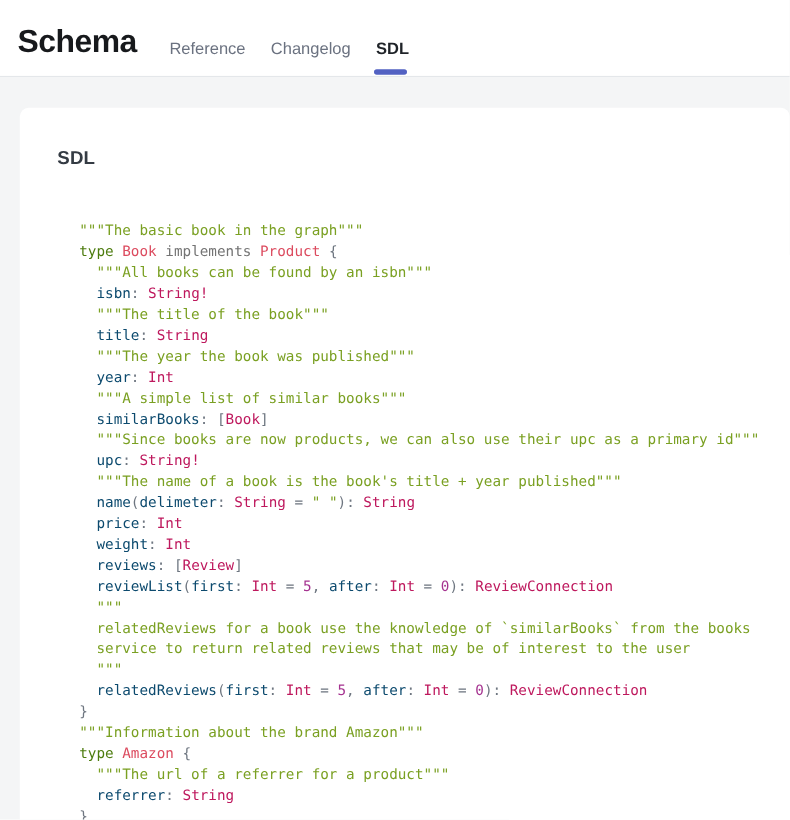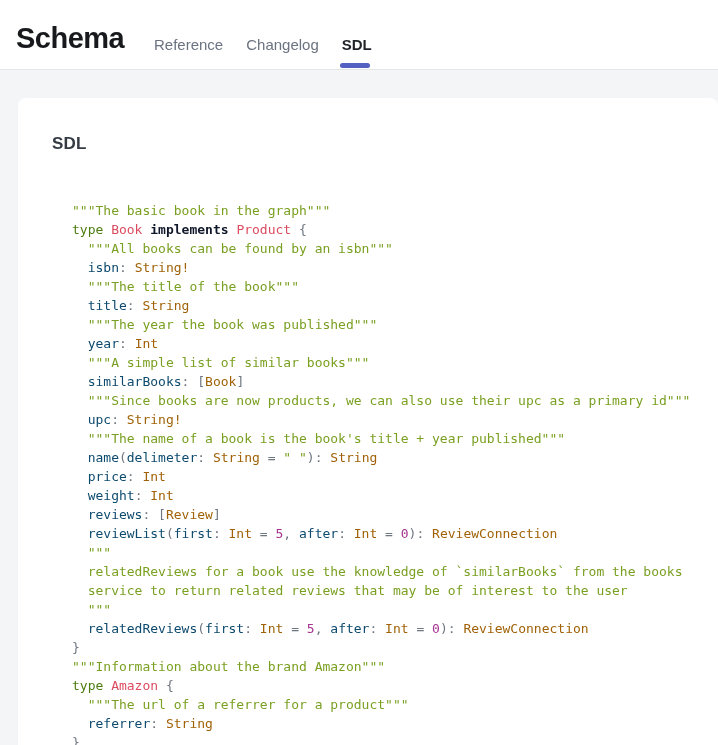--- a/index.html
+++ b/index.html
@@ -54,24 +54,24 @@
     margin: 47px 0 0 20px;
     font-family: "DejaVu Sans Mono", monospace;
     font-size: 13px; line-height: 19px;
     white-space: pre;
     color: #2b3137;
   }
   .ln { height: 19px; }
   
   .tk-s { color: #7aa022; }  
   .tk-k { color: #4d7c0f; }  
-  .tk-i { color: #0f172a; font-weight: bold; }  
+  .tk-i { color: #737373; }  
   .tk-t { color: #dc4b5f; }  
   .tk-f { color: #0c4a6e; }  
-  .tk-d { color: #a16207; }  
+  .tk-d { color: #be185d; }  
   .tk-n { color: #a53390; }  
   .tk-p { color: #6e7680; }  
 </style>
 </head>
 <body>
 
 <div class="header">
   <h1 class="page-title">Schema</h1>
   <nav class="tabs">
     <button class="tab">Reference</button>

